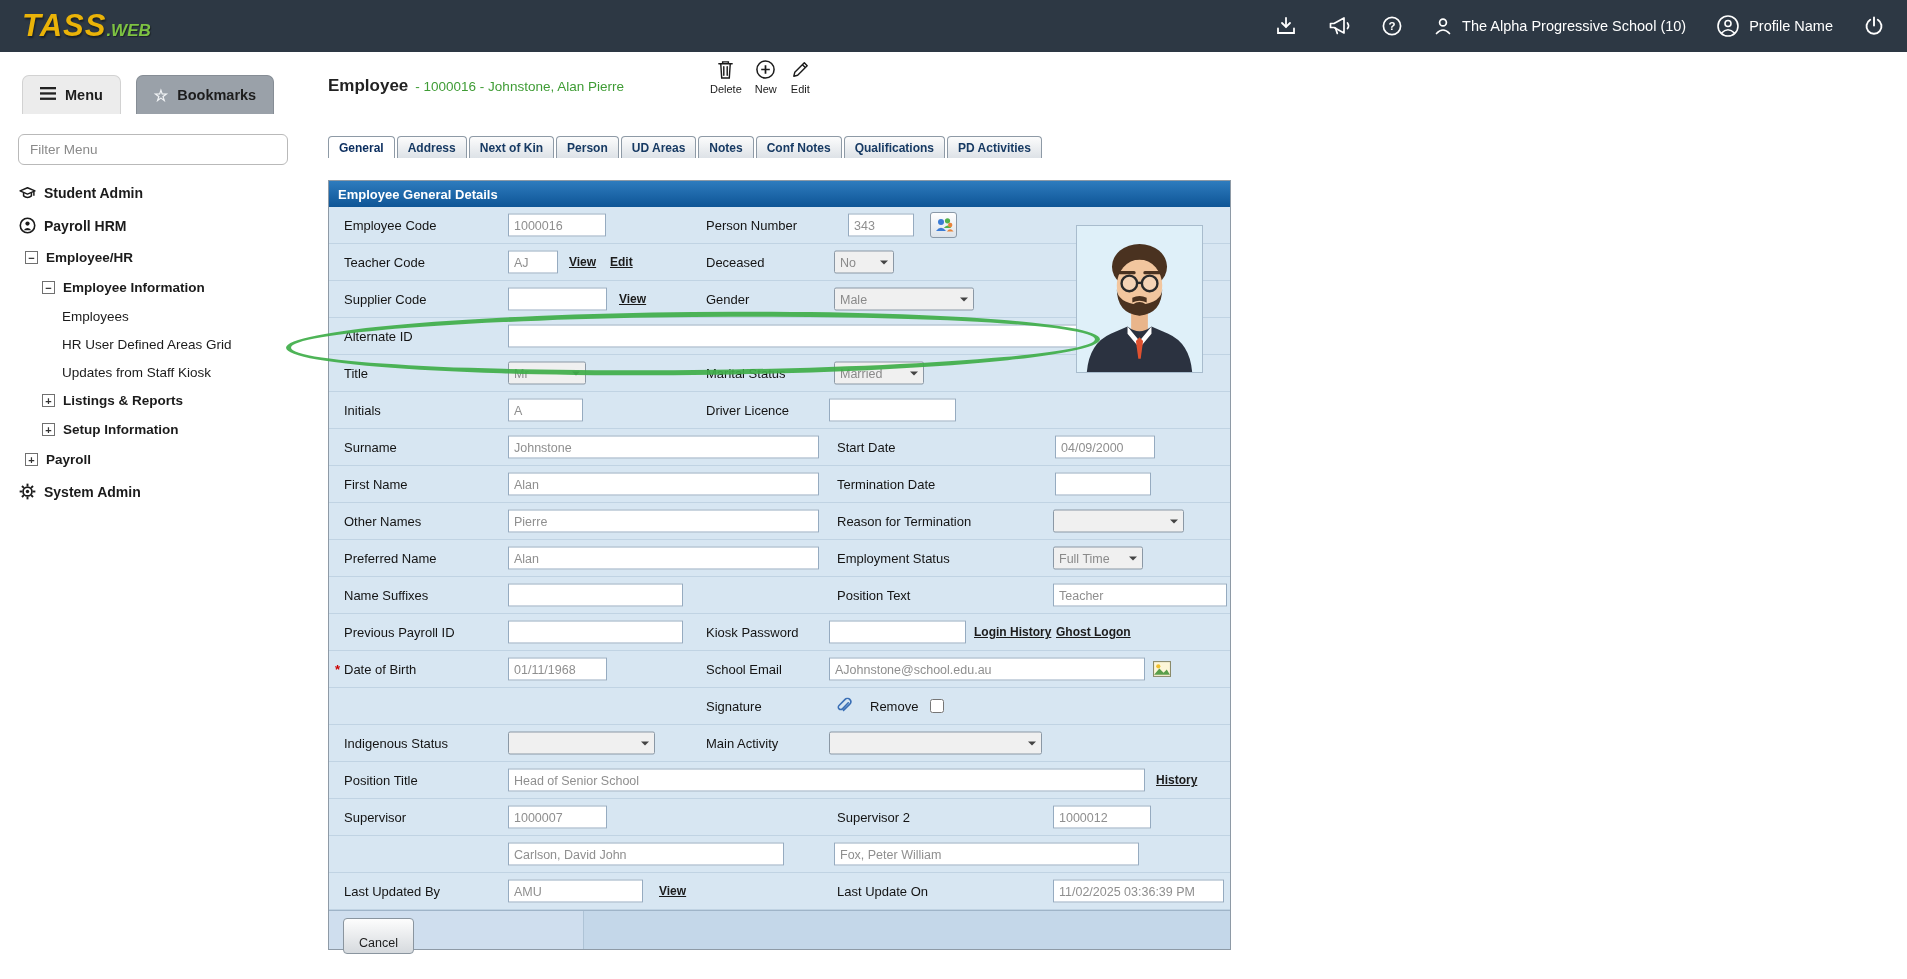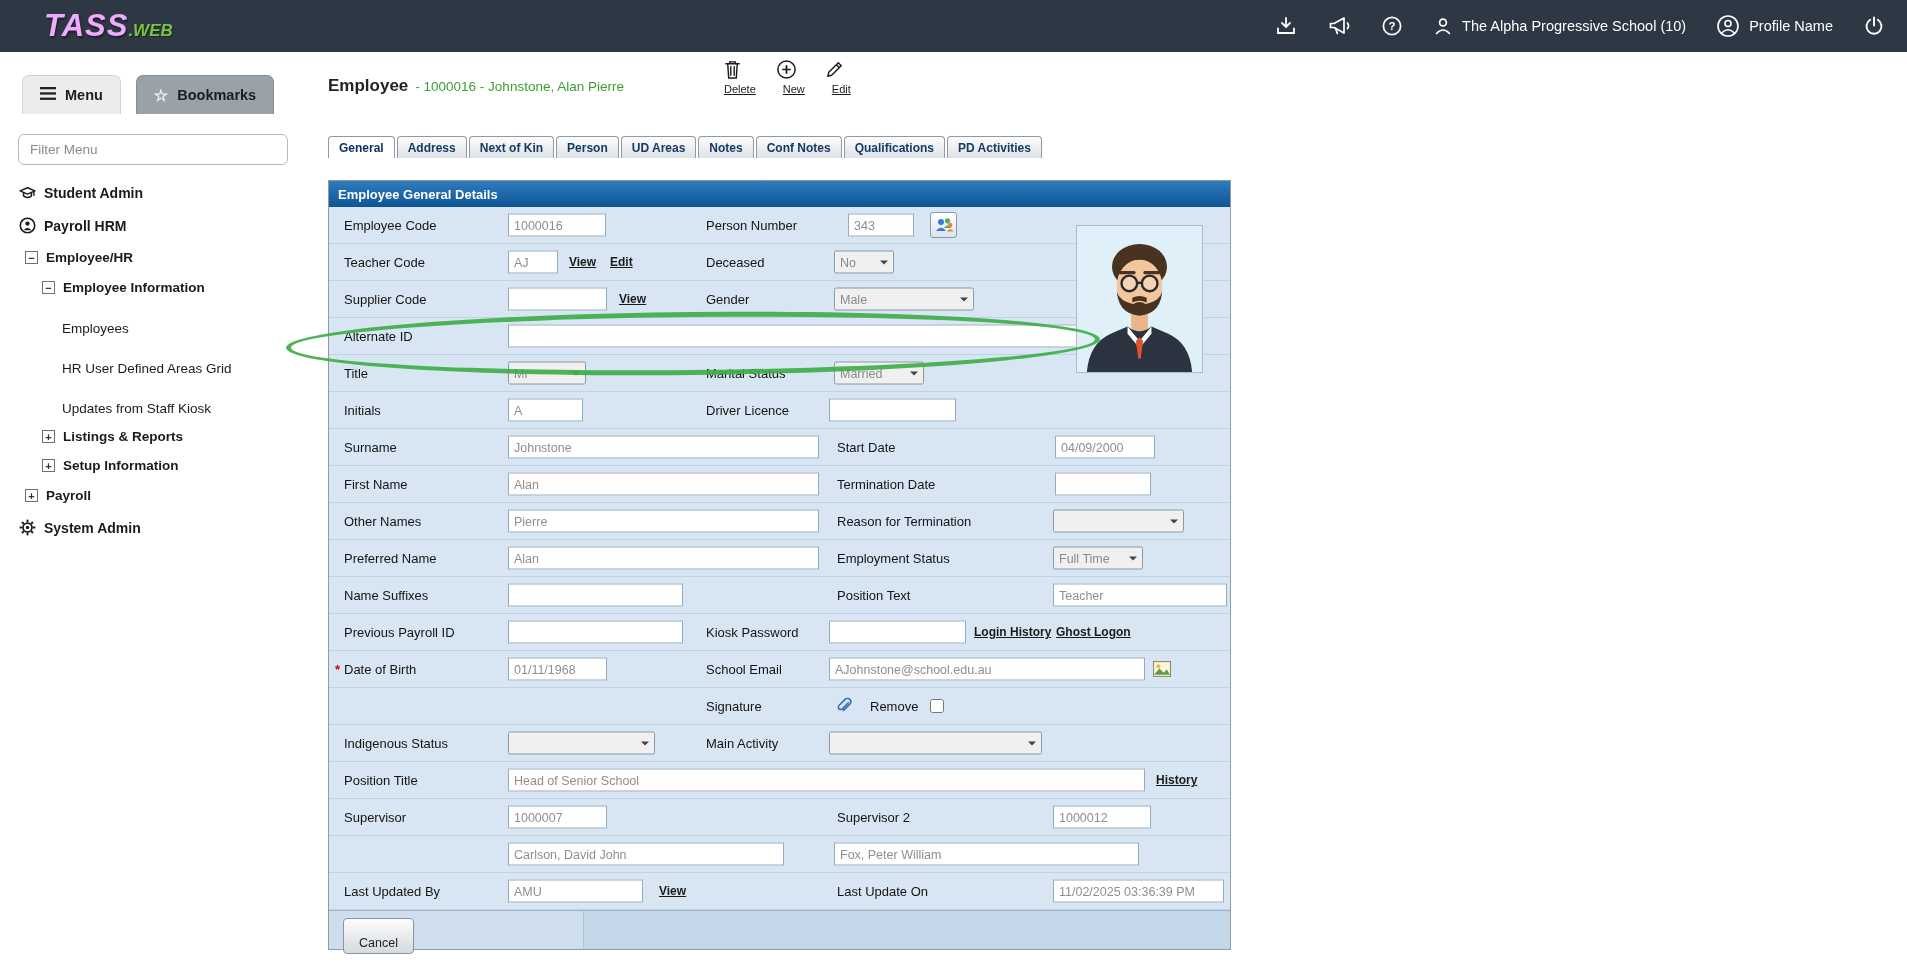--- a/index.html
+++ b/index.html
@@ -3,22 +3,22 @@
 <meta charset="utf-8">
 <style>
   * { margin:0; padding:0; box-sizing:border-box; }
   html,body { width:1907px; height:979px; }
   body { font-family:"Liberation Sans", sans-serif; background:#fff; position:relative; overflow:hidden; }
 
   
   .topbar { position:absolute; top:0; left:0; width:1907px; height:52px; background:#2d3844;
             display:flex; align-items:center; justify-content:space-between; padding:0 22px; z-index:5; }
   .logo { display:flex; align-items:baseline; cursor:pointer; }
-  .logo-main { font-size:31px; font-weight:bold; font-style:italic; color:#f0abfc; letter-spacing:1px;
-               text-shadow:1px 2px 2px rgba(0,0,0,.45);margin-left:22px; }
+  .logo-main { font-size:31px; font-weight:bold; font-style:italic; color:#eab308; letter-spacing:1px;
+               text-shadow:1px 2px 2px rgba(0,0,0,.45); }
   .logo-sub { font-size:17px; font-weight:bold; font-style:italic; color:#7dc242; text-shadow:1px 1px 1px rgba(0,0,0,.4); }
   .topbar-right { display:flex; align-items:center; gap:30px; }
   .tb-icon { display:flex; align-items:center; justify-content:center; cursor:pointer; }
   .tb-group { display:flex; align-items:center; gap:9px; color:#fff; font-size:14.5px; cursor:pointer; white-space:nowrap; }
 
   
   .sidebar { position:absolute; top:52px; left:0; width:310px; bottom:0; background:#fff; }
   .side-tabs { position:absolute; top:23px; left:22px; display:flex; gap:15px; }
   .side-tab { height:39px; display:flex; align-items:center; gap:9px; padding:0 17px;
               border-radius:7px 7px 0 0; font-size:14.5px; font-weight:bold; color:#1d1d1d; cursor:pointer; }
@@ -27,32 +27,32 @@
   .side-tab.bookmarks .star { color:#f3f5f7; font-size:16px; }
   .filter-input { position:absolute; top:82px; left:18px; width:270px; height:31px; border:1px solid #b9b9b9;
                   border-radius:6px; padding:0 11px; font-size:13.5px; color:#444; outline:none;
                   font-family:"Liberation Sans", sans-serif; }
   .filter-input::placeholder { color:#8a8a8a; }
   .tree { position:absolute; top:124px; left:0; right:0; }
   .tree-item { display:flex; align-items:center; gap:8px; color:#1b1b1b; cursor:pointer; }
   .lvl0 { padding-left:18px; height:33px; font-weight:bold; font-size:14px; }
   .lvl1 { padding-left:25px; height:31px; font-weight:bold; font-size:13.5px; }
   .lvl2 { padding-left:42px; height:29px; font-weight:bold; font-size:13.5px; }
-  .lvl3 { padding-left:62px; height:28px; font-weight:normal; font-size:13.5px;margin-top:12px; }
+  .lvl3 { padding-left:62px; height:28px; font-weight:normal; font-size:13.5px; }
   .exp { width:13px; height:13px; border:1px solid #707070; background:#fff; font-size:11px;
          display:flex; align-items:center; justify-content:center; color:#333; flex:0 0 13px; }
   .tree-icon { display:flex; align-items:center; justify-content:center; width:18px; flex:0 0 18px; }
 
   
   .main { position:absolute; left:310px; top:52px; right:0; bottom:0; background:#fff; }
   .page-title { position:absolute; left:18px; top:24px; font-size:17px; font-weight:bold; color:#222; white-space:nowrap; }
   .page-subtitle { color:#3f9c35; font-weight:normal; font-size:13.5px; margin-left:7px; }
   .toolbar { position:absolute; left:400px; top:7px; display:flex; gap:13px; }
   .tool { display:flex; flex-direction:column; align-items:center; font-size:11px; color:#1b1b1b; cursor:pointer; }
-  .tool .t-label { text-decoration:underline; margin-top:1px;margin-left:14px; }
+  .tool .t-label { margin-top:1px; }
 
   .tabs-wrap { position:absolute; left:18px; top:84px; }
   .tab-row { display:flex; gap:2px; align-items:flex-end; height:22px; }
   .tab { height:22px; padding:0 10px; display:flex; align-items:center; white-space:nowrap;
          background:linear-gradient(#fcfcfc,#dde2e7); border:1px solid #8e9aa6; border-bottom:none;
          border-radius:4px 4px 0 0; font-size:12px; font-weight:bold; color:#173a63; cursor:pointer; }
   .tab.active { background:#fff; color:#0a2d5e; position:relative; z-index:2; }
 
   .panel { position:absolute; left:18px; top:128px; width:903px; border:1px solid #8e9aa6; background:#fff; }
   .panel-header { height:26px; background:linear-gradient(#2e7cbe,#0e5596); color:#fff; font-weight:bold;

